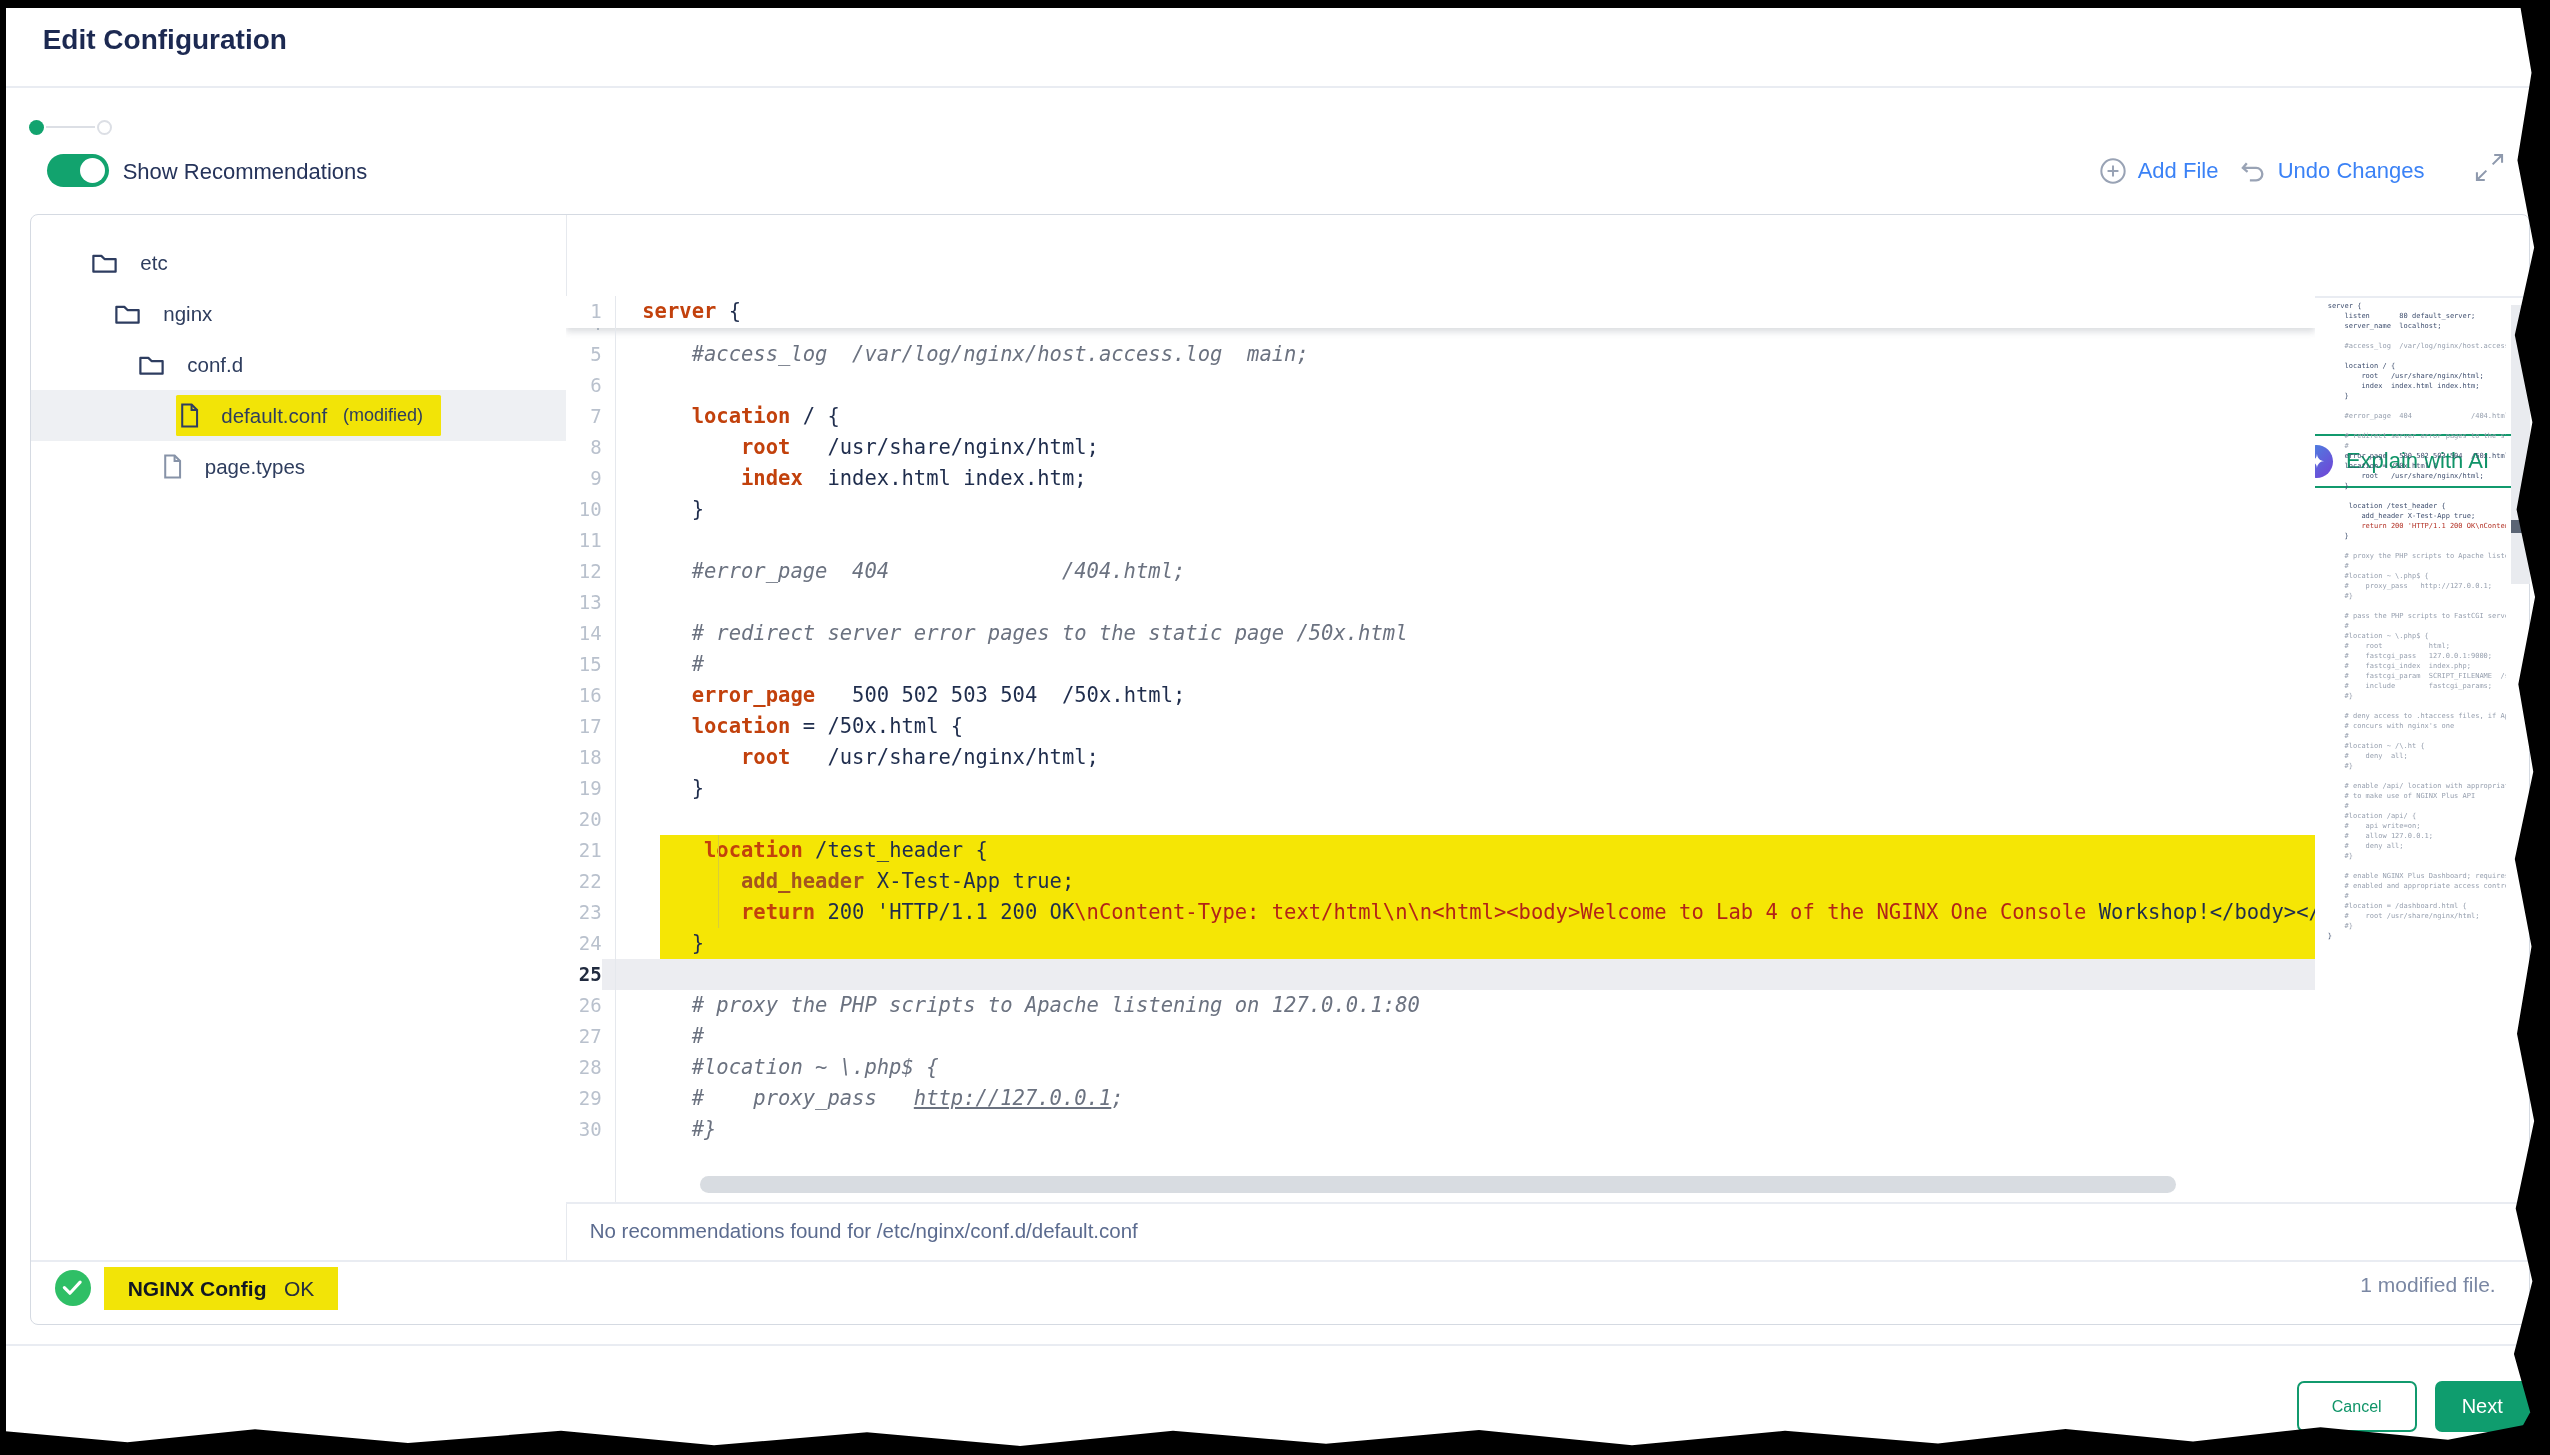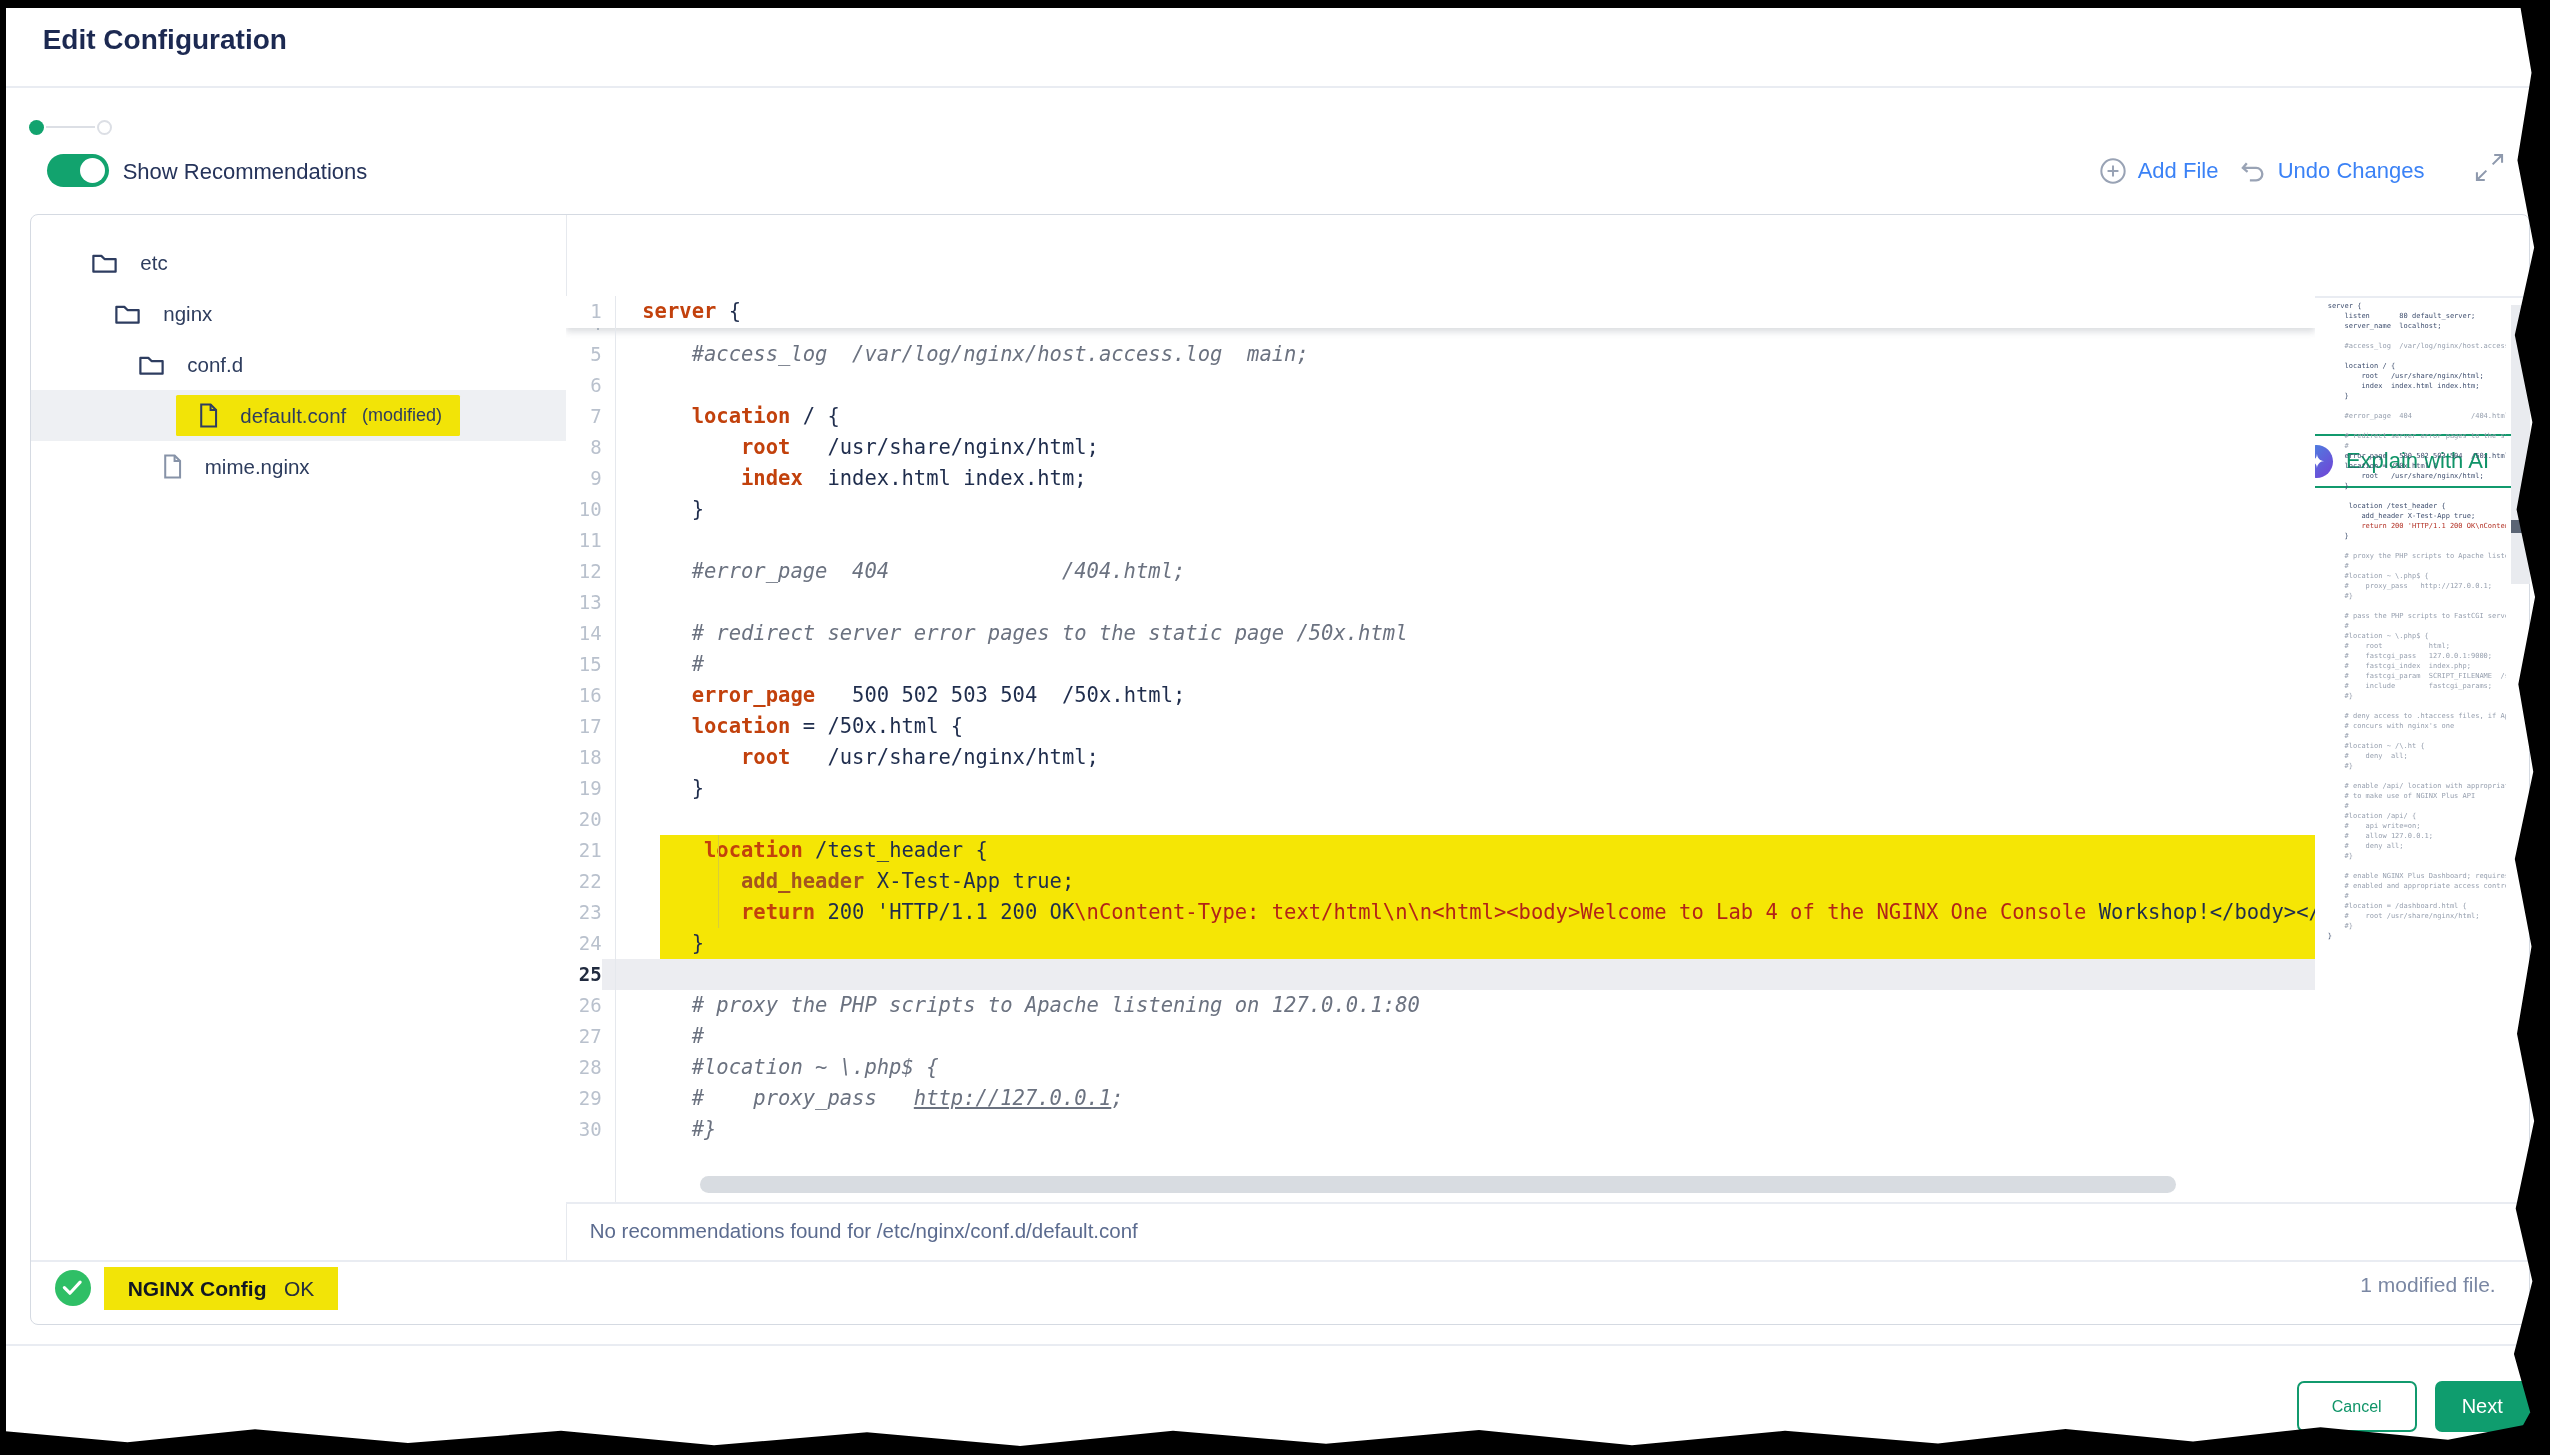--- a/index.html
+++ b/index.html
@@ -37,21 +37,21 @@
 
   
   .panel{position:absolute;left:25px;top:207px;width:2498px;height:1109px;border:1.6px solid #d5dae2;border-radius:8px;background:#fff;}
   .vdiv{position:absolute;left:535px;top:0;width:1.6px;height:1045px;background:#e6e9ee;}
 
   
   .tree{position:absolute;left:0;top:22px;width:535px;}
   .trow{position:relative;height:51px;display:flex;align-items:center;font-size:20.5px;color:#2e3d5e;cursor:pointer;}
   .trow.sel{background:#eef0f3;}
   .tchip{display:flex;align-items:center;gap:9.5px;padding:8px 17.4px 8px 9.5px;}
-  .tchip.yellow{background:#f2e407;border-radius:1.6px;margin-left:-9.5px;padding-left:22px;}
+  .tchip.yellow{background:#f2e407;border-radius:1.6px;margin-left:-9.5px;padding-left:3px;}
   .tlabel{white-space:nowrap;}
   .tsuffix{font-size:18px;margin-left:6.3px;}
   .ticon{flex:0 0 auto;margin-right:12.6px;}
 
   
   .ehead-icon{position:absolute;left:563px;top:233px;}
   .epath{position:absolute;left:624px;top:237px;font-size:22px;color:#23304f;}
   .btn-outline{position:absolute;height:54px;border:2px solid #119a6d;border-radius:7px;background:#fff;color:#0f9468;
     font-size:22px;display:flex;align-items:center;justify-content:center;gap:12.6px;cursor:pointer;box-sizing:border-box;}
   .fileactions{left:2018px;top:219px;width:205px;}
@@ -200,21 +200,21 @@
             </div>
           </div>
           <div class="trow">
             <div class="tchip" style="margin-left: 122px;">
               <span class="ticon">
                 <svg width="20.5" height="25" viewBox="0 0 26 32">
                   <path d="M4 2 h12 l7 7 v21 h-19 z" fill="none" stroke="#8793a8" stroke-width="2.6"></path>
                   <path d="M16 2 v7 h7" fill="none" stroke="#8793a8" stroke-width="2.6"></path>
                 </svg>
               </span>
-              <span class="tlabel">mime.nginx</span>
+              <span class="tlabel">page.types</span>
             </div>
           </div>
         </div>
 
       <span class="ehead-icon">
         <svg width="32" height="36" viewBox="0 0 40 46">
             <path d="M6 3 h18 l10 10 v30 h-28 z" fill="none" stroke="#8d98ab" stroke-width="2.8"></path>
             <path d="M24 3 v10 h10" fill="none" stroke="#8d98ab" stroke-width="2.8"></path>
           </svg>
       </span>

